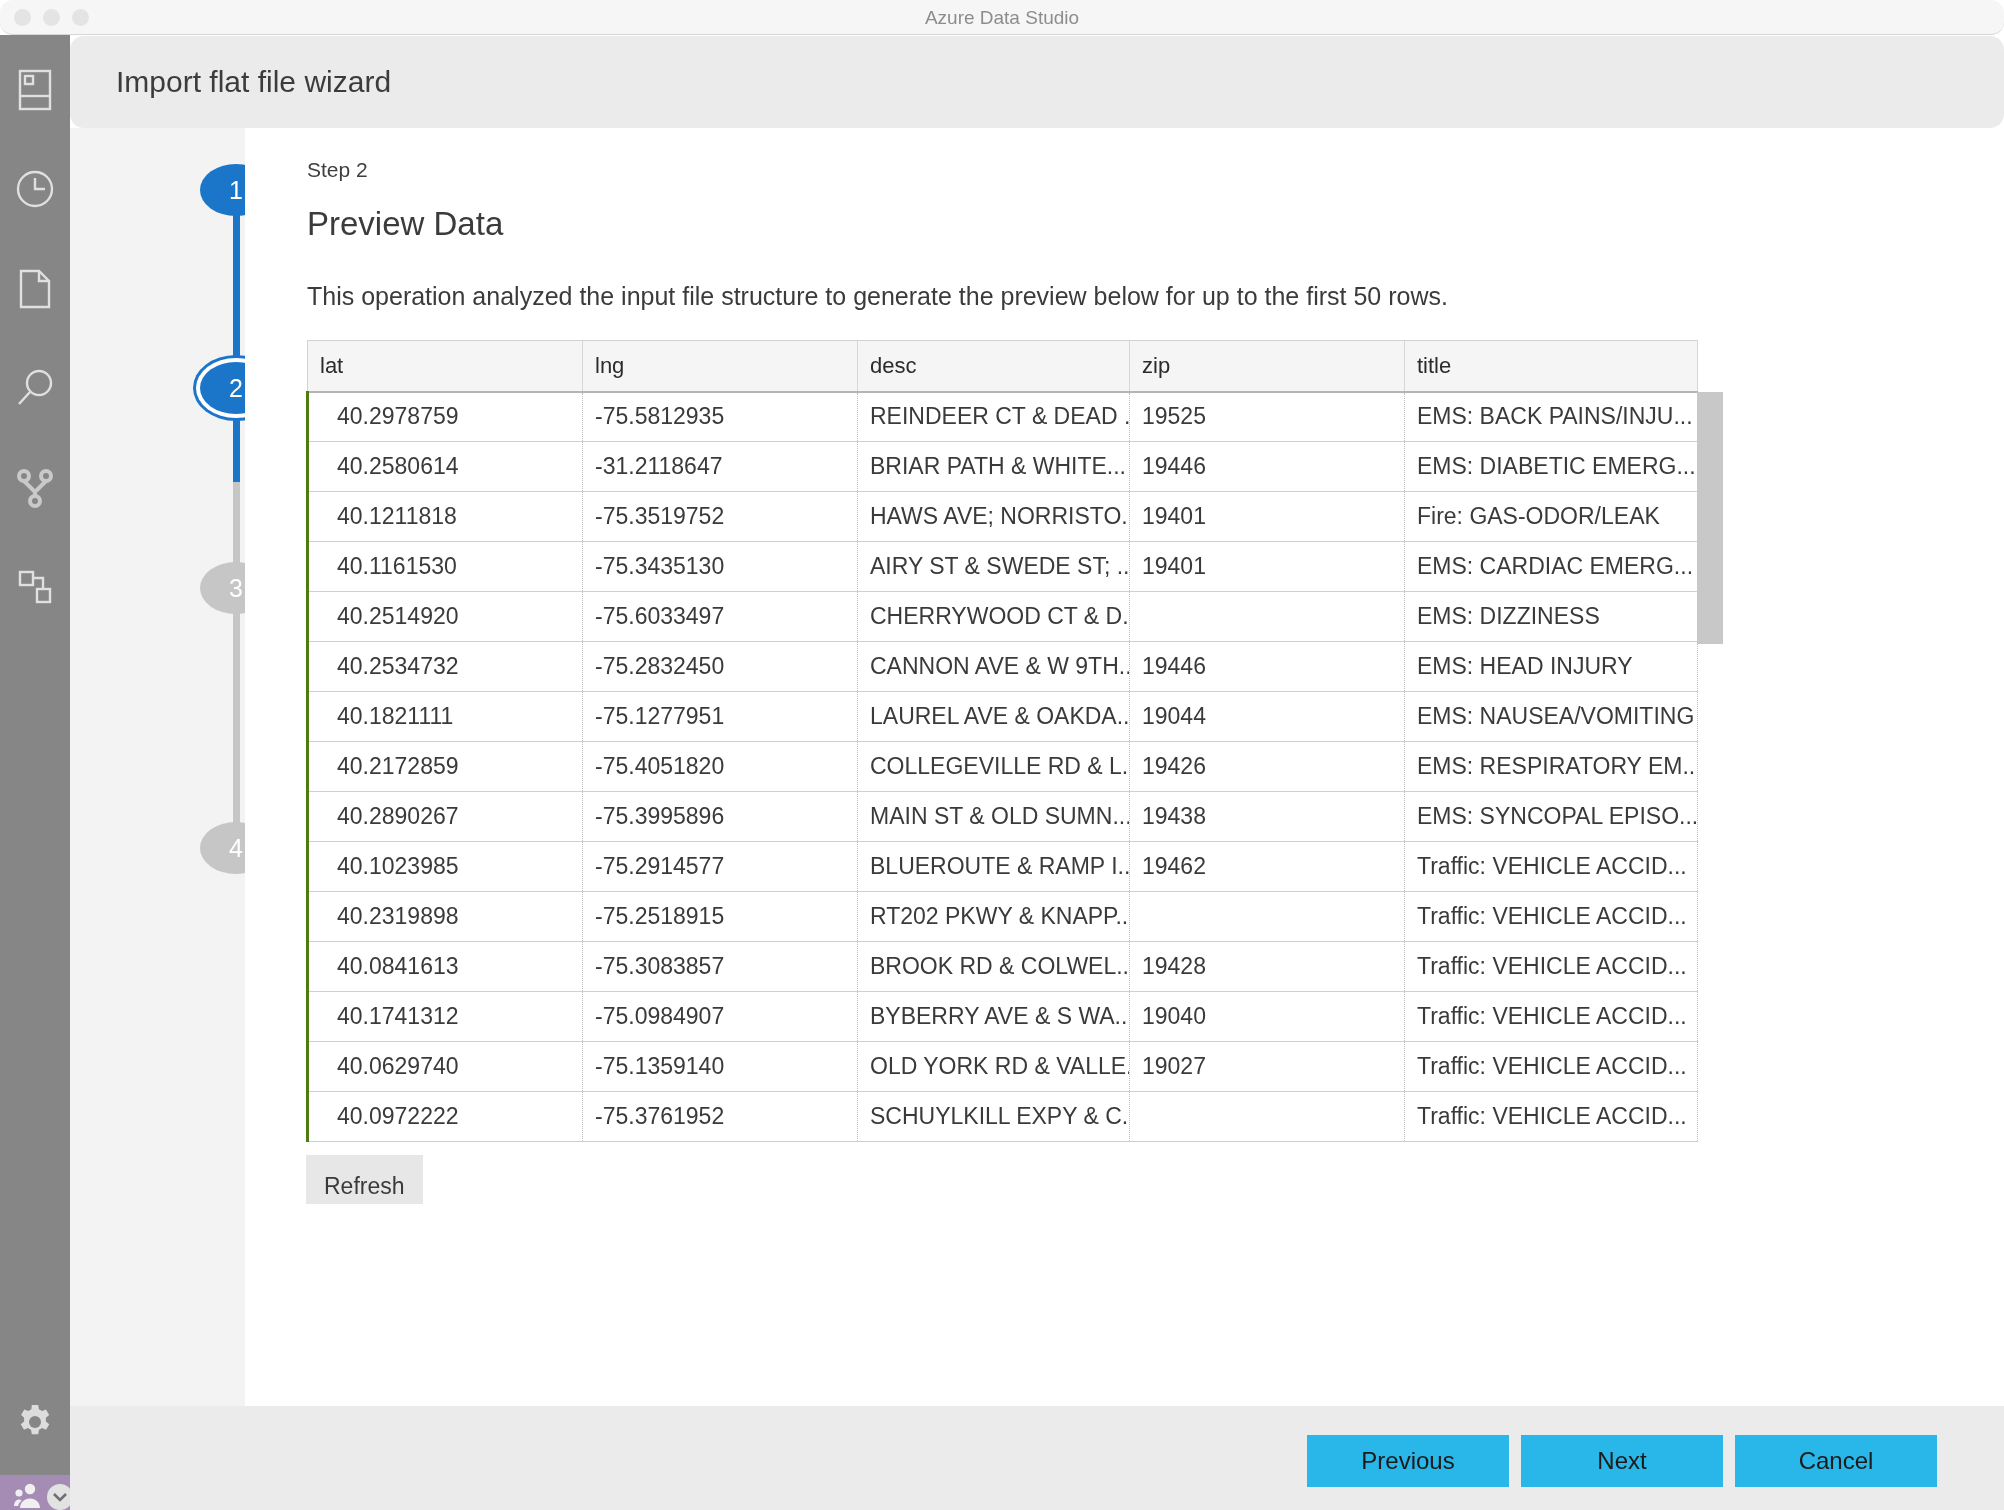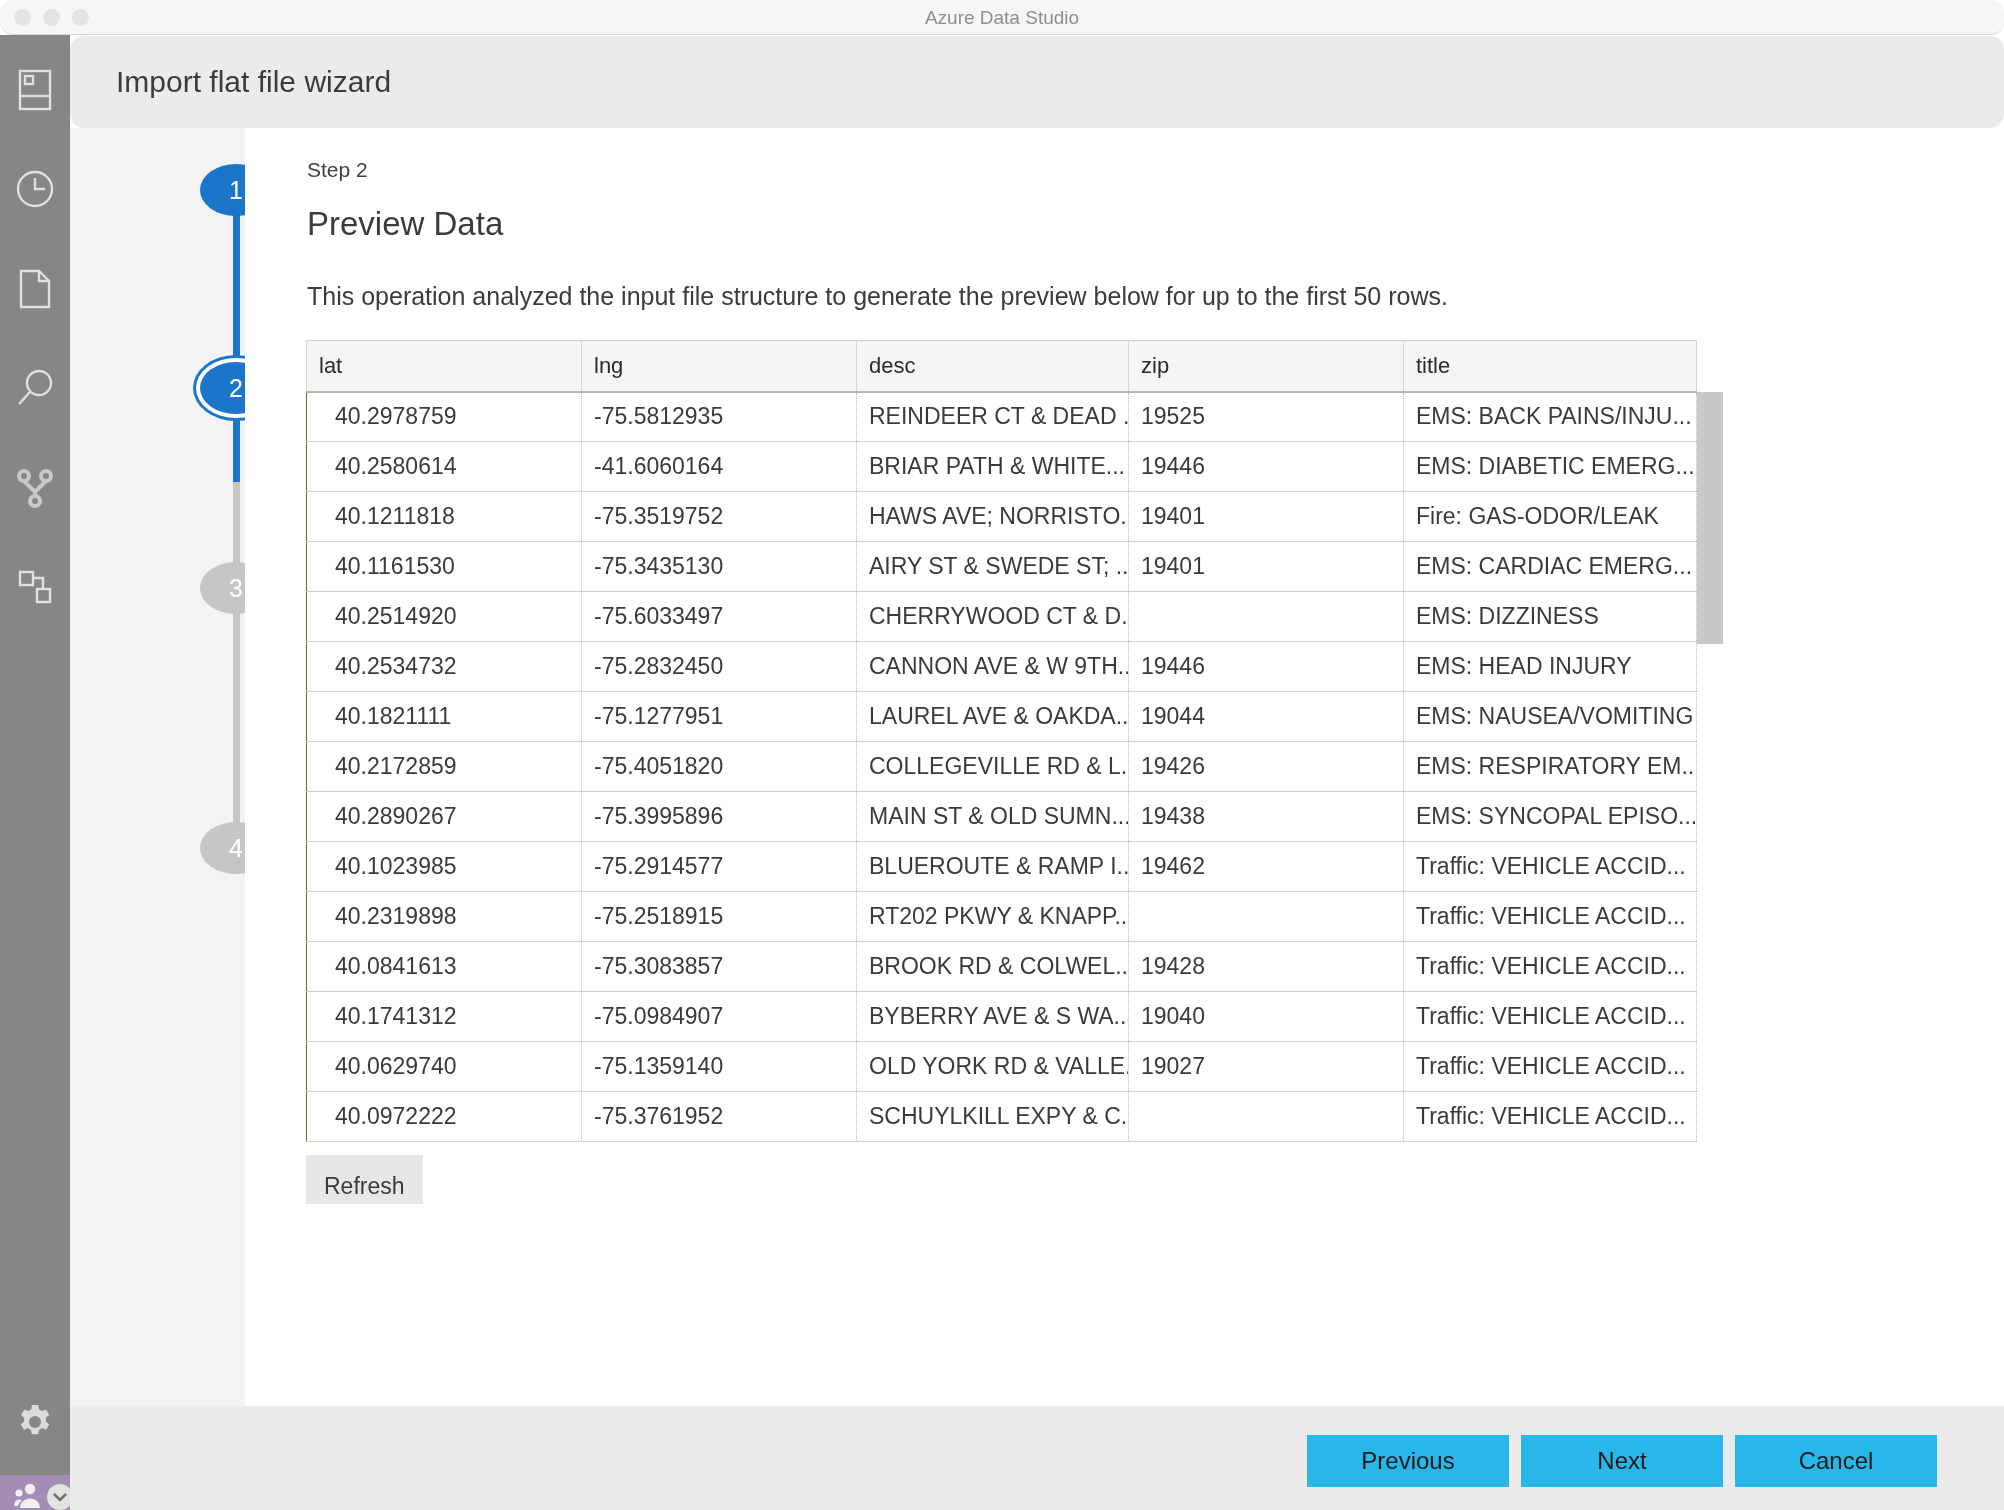--- a/index.html
+++ b/index.html
@@ -202,21 +202,21 @@
     border-bottom: 1px solid #cfcfcf;
     border-right: 1px dotted #bdbdbd;
     padding: 0 0 0 12px;
     font-size: 23px;
     color: #3a3a3a;
     white-space: nowrap;
     overflow: hidden;
   }
   .grid td:first-child {
     border-right: 1px dotted #bdbdbd;
-    border-left: 1px solid #4d7c0f;
+    border-left: 3px solid #4d7c0f;
     padding-left: 28px;
   }
   .grid tr:first-child td { border-top: none; }
 
   .col-lat   { width: 275px; }
   .col-lng   { width: 275px; }
   .col-desc  { width: 272px; }
   .col-zip   { width: 275px; }
   .col-title { width: 293px; }
 
@@ -403,21 +403,21 @@
         <tbody id="grid-body">
             <tr>
               <td>40.2978759</td>
               <td>-75.5812935</td>
               <td>REINDEER CT &amp; DEAD ...</td>
               <td>19525</td>
               <td>EMS: BACK PAINS/INJU...</td>
             </tr>
             <tr>
               <td>40.2580614</td>
-              <td>-41.6060164</td>
+              <td>-31.2118647</td>
               <td>BRIAR PATH &amp; WHITE...</td>
               <td>19446</td>
               <td>EMS: DIABETIC EMERG...</td>
             </tr>
             <tr>
               <td>40.1211818</td>
               <td>-75.3519752</td>
               <td>HAWS AVE; NORRISTO...</td>
               <td>19401</td>
               <td>Fire: GAS-ODOR/LEAK</td>

